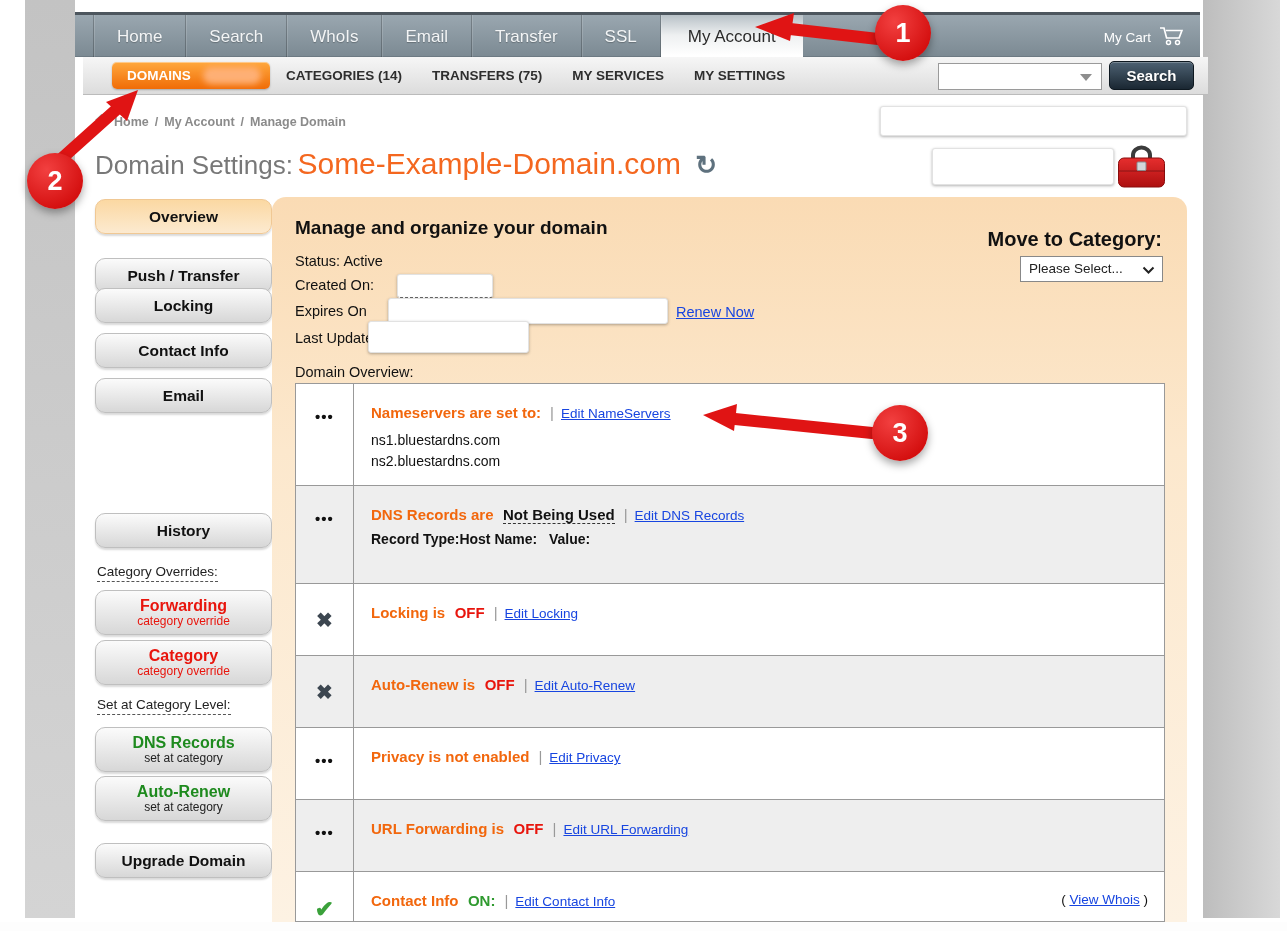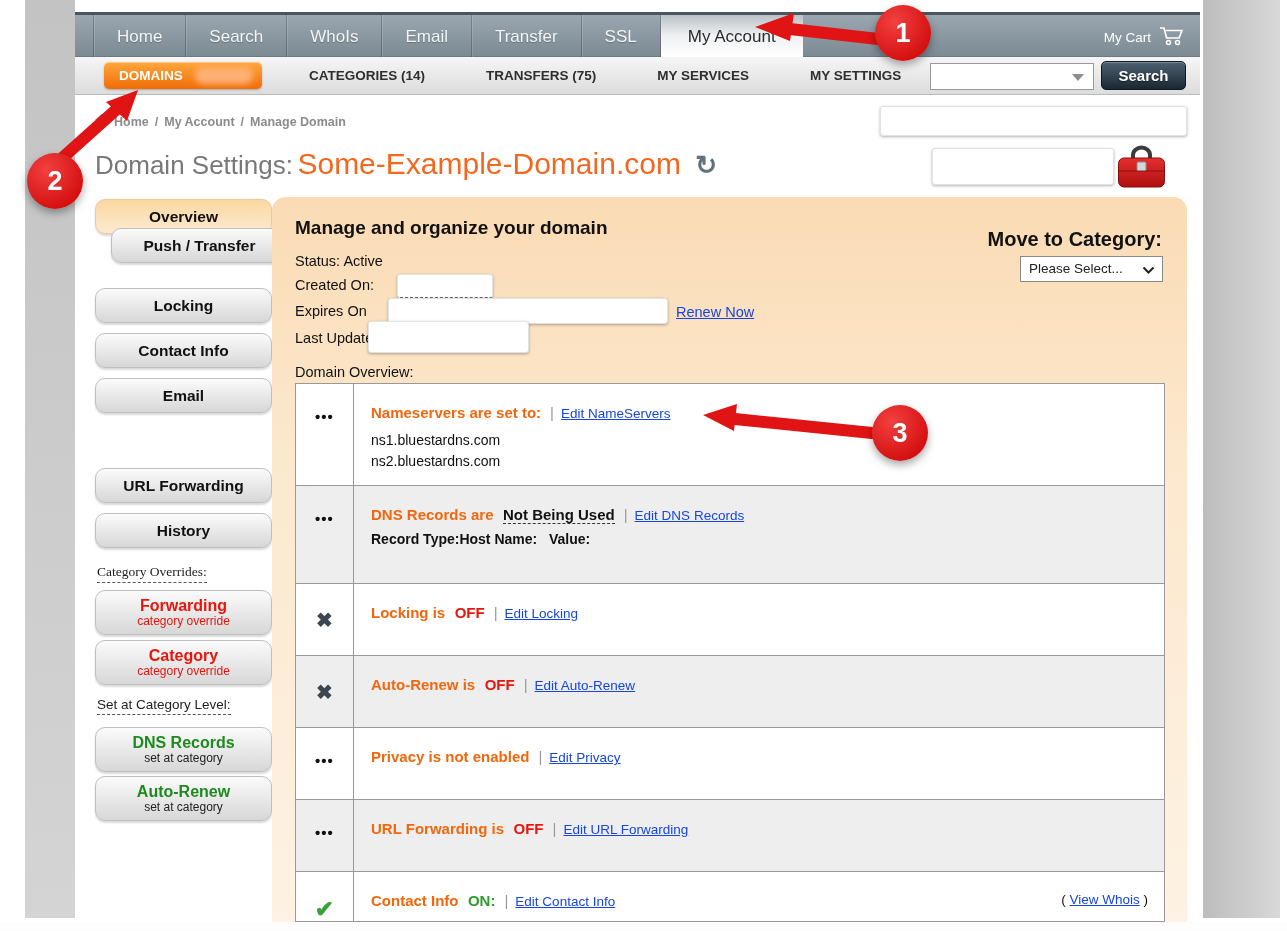--- a/index.html
+++ b/index.html
@@ -31,35 +31,35 @@
   .nav-tab.first { border-left:1px solid rgba(0,0,0,.22); }
   .nav-tab.active {
     background:linear-gradient(180deg,#b8c1c7 0%,#eef0f1 45%,#ffffff 90%);
     color:#2b2b2b; text-shadow:none; padding:0 27px; border-right:none;
   }
   .cart { position:absolute; right:14px; top:0; height:45px; display:flex; align-items:center; gap:8px; cursor:pointer;text-align:right; }
   .cart-label { color:#fff; font-size:13.5px; }
 
   
   .subnav {
-    position:absolute; left:0; top:57px; width:1125px; height:38px;
+    position:absolute; left:8px; top:57px; width:1125px; height:38px;
     background:linear-gradient(180deg,#f6f6f6,#dcdcdc); border-bottom:1px solid #bbb;
   }
   .domains-btn {
     position:absolute; left:29px; top:5px; width:158px; height:27px;
     background:linear-gradient(180deg,#ffa83d,#f06c07); border-radius:5px;
     color:#fff; font-weight:bold; font-size:13.5px; line-height:27px; padding-left:15px;
     box-shadow:inset 0 1px 0 rgba(255,255,255,.4), 0 1px 2px rgba(0,0,0,.25); cursor:pointer;
   }
   .blur-blob {
     position:absolute; right:9px; top:5px; width:58px; height:17px; border-radius:9px;
     background:#ffb27a; filter:blur(3px); opacity:.95;
   }
   .subnav-items { position:absolute; left:203px; top:0; height:37px; display:flex; align-items:center; gap:30px; }
-  .subnav-item { font-size:13.5px; font-weight:bold; color:#2e2e2e; text-decoration:none; cursor:pointer;margin-left:31px; }
+  .subnav-item { font-size:13.5px; font-weight:bold; color:#2e2e2e; text-decoration:none; cursor:pointer; }
   .search-combo {
     position:absolute; left:855px; top:6px; width:164px; height:27px;
     background:#fff; border:1px solid #9a9a9a; cursor:pointer;
   }
   .search-combo .tri {
     position:absolute; right:9px; top:10px; width:0; height:0;
     border-left:6px solid transparent; border-right:6px solid transparent; border-top:7px solid #8e8e8e;
   }
   .search-btn {
     position:absolute; left:1026px; top:4px; width:85px; height:29px;
@@ -235,59 +235,59 @@
         <path d="M16 14 v-4 a8.5 7.5 0 0 1 17 0 v4" fill="none" stroke="#3b3b3b" stroke-width="4"></path>
         <rect x="1.5" y="13" width="46" height="29" rx="5.5" fill="url(#tbg)" stroke="#8a0d0d"></rect>
         <line x1="2" y1="26" x2="47.5" y2="26" stroke="rgba(0,0,0,.22)" stroke-width="1.5"></line>
         <rect x="20" y="17" width="9" height="8.5" rx="1" fill="#d3d7da" stroke="#878c90"></rect>
       </svg>
     </div>
 
     <div class="side-btn active" style="top:199px;">
       <span>Overview</span>
     </div>
-    <div class="side-btn" style="top:228px;margin-left:16px;">
+    <div class="side-btn" style="top:258px;">
       <span>Push / Transfer</span>
     </div>
     <div class="side-btn" style="top:288px;">
       <span>Locking</span>
     </div>
     <div class="side-btn" style="top:333px;">
       <span>Contact Info</span>
     </div>
     <div class="side-btn" style="top:378px;">
       <span>Email</span>
     </div>
-    <div class="side-btn" style="top:468px;">
-      <span>URL Forwarding</span>
-    </div>
     <div class="side-btn" style="top:513px;">
       <span>History</span>
     </div>
 
-    <div class="side-label" style="top:564px;font-family:Liberation Serif, serif;">Category Overrides:</div>
+    <div class="side-label" style="top:564px;">Category Overrides:</div>
     <div class="side-btn two-line" style="top:590px;">
       <span class="bt-red">Forwarding</span>
       <span class="bt-sub red">category override</span>
     </div>
     <div class="side-btn two-line" style="top:640px;">
       <span class="bt-red">Category</span>
       <span class="bt-sub red">category override</span>
     </div>
 
     <div class="side-label" style="top:697px;">Set at Category Level:</div>
     <div class="side-btn two-line" style="top:727px;">
       <span class="bt-green">DNS Records</span>
       <span class="bt-sub">set at category</span>
     </div>
     <div class="side-btn two-line" style="top:776px;">
       <span class="bt-green">Auto-Renew</span>
       <span class="bt-sub">set at category</span>
     </div>
 
+    <div class="side-btn" style="top:843px;">
+      <span>Upgrade Domain</span>
+    </div>
 
     <div class="panel">
       <div class="panel-heading">Manage and organize your domain</div>
       <div class="move-label">Move to Category:</div>
       <div class="cat-select">
         <span>Please Select...</span>
         <svg width="13" height="9" viewBox="0 0 13 9">
           <polyline points="1.5,1.5 6.5,6.5 11.5,1.5" fill="none" stroke="#222" stroke-width="2"></polyline>
         </svg>
       </div>

